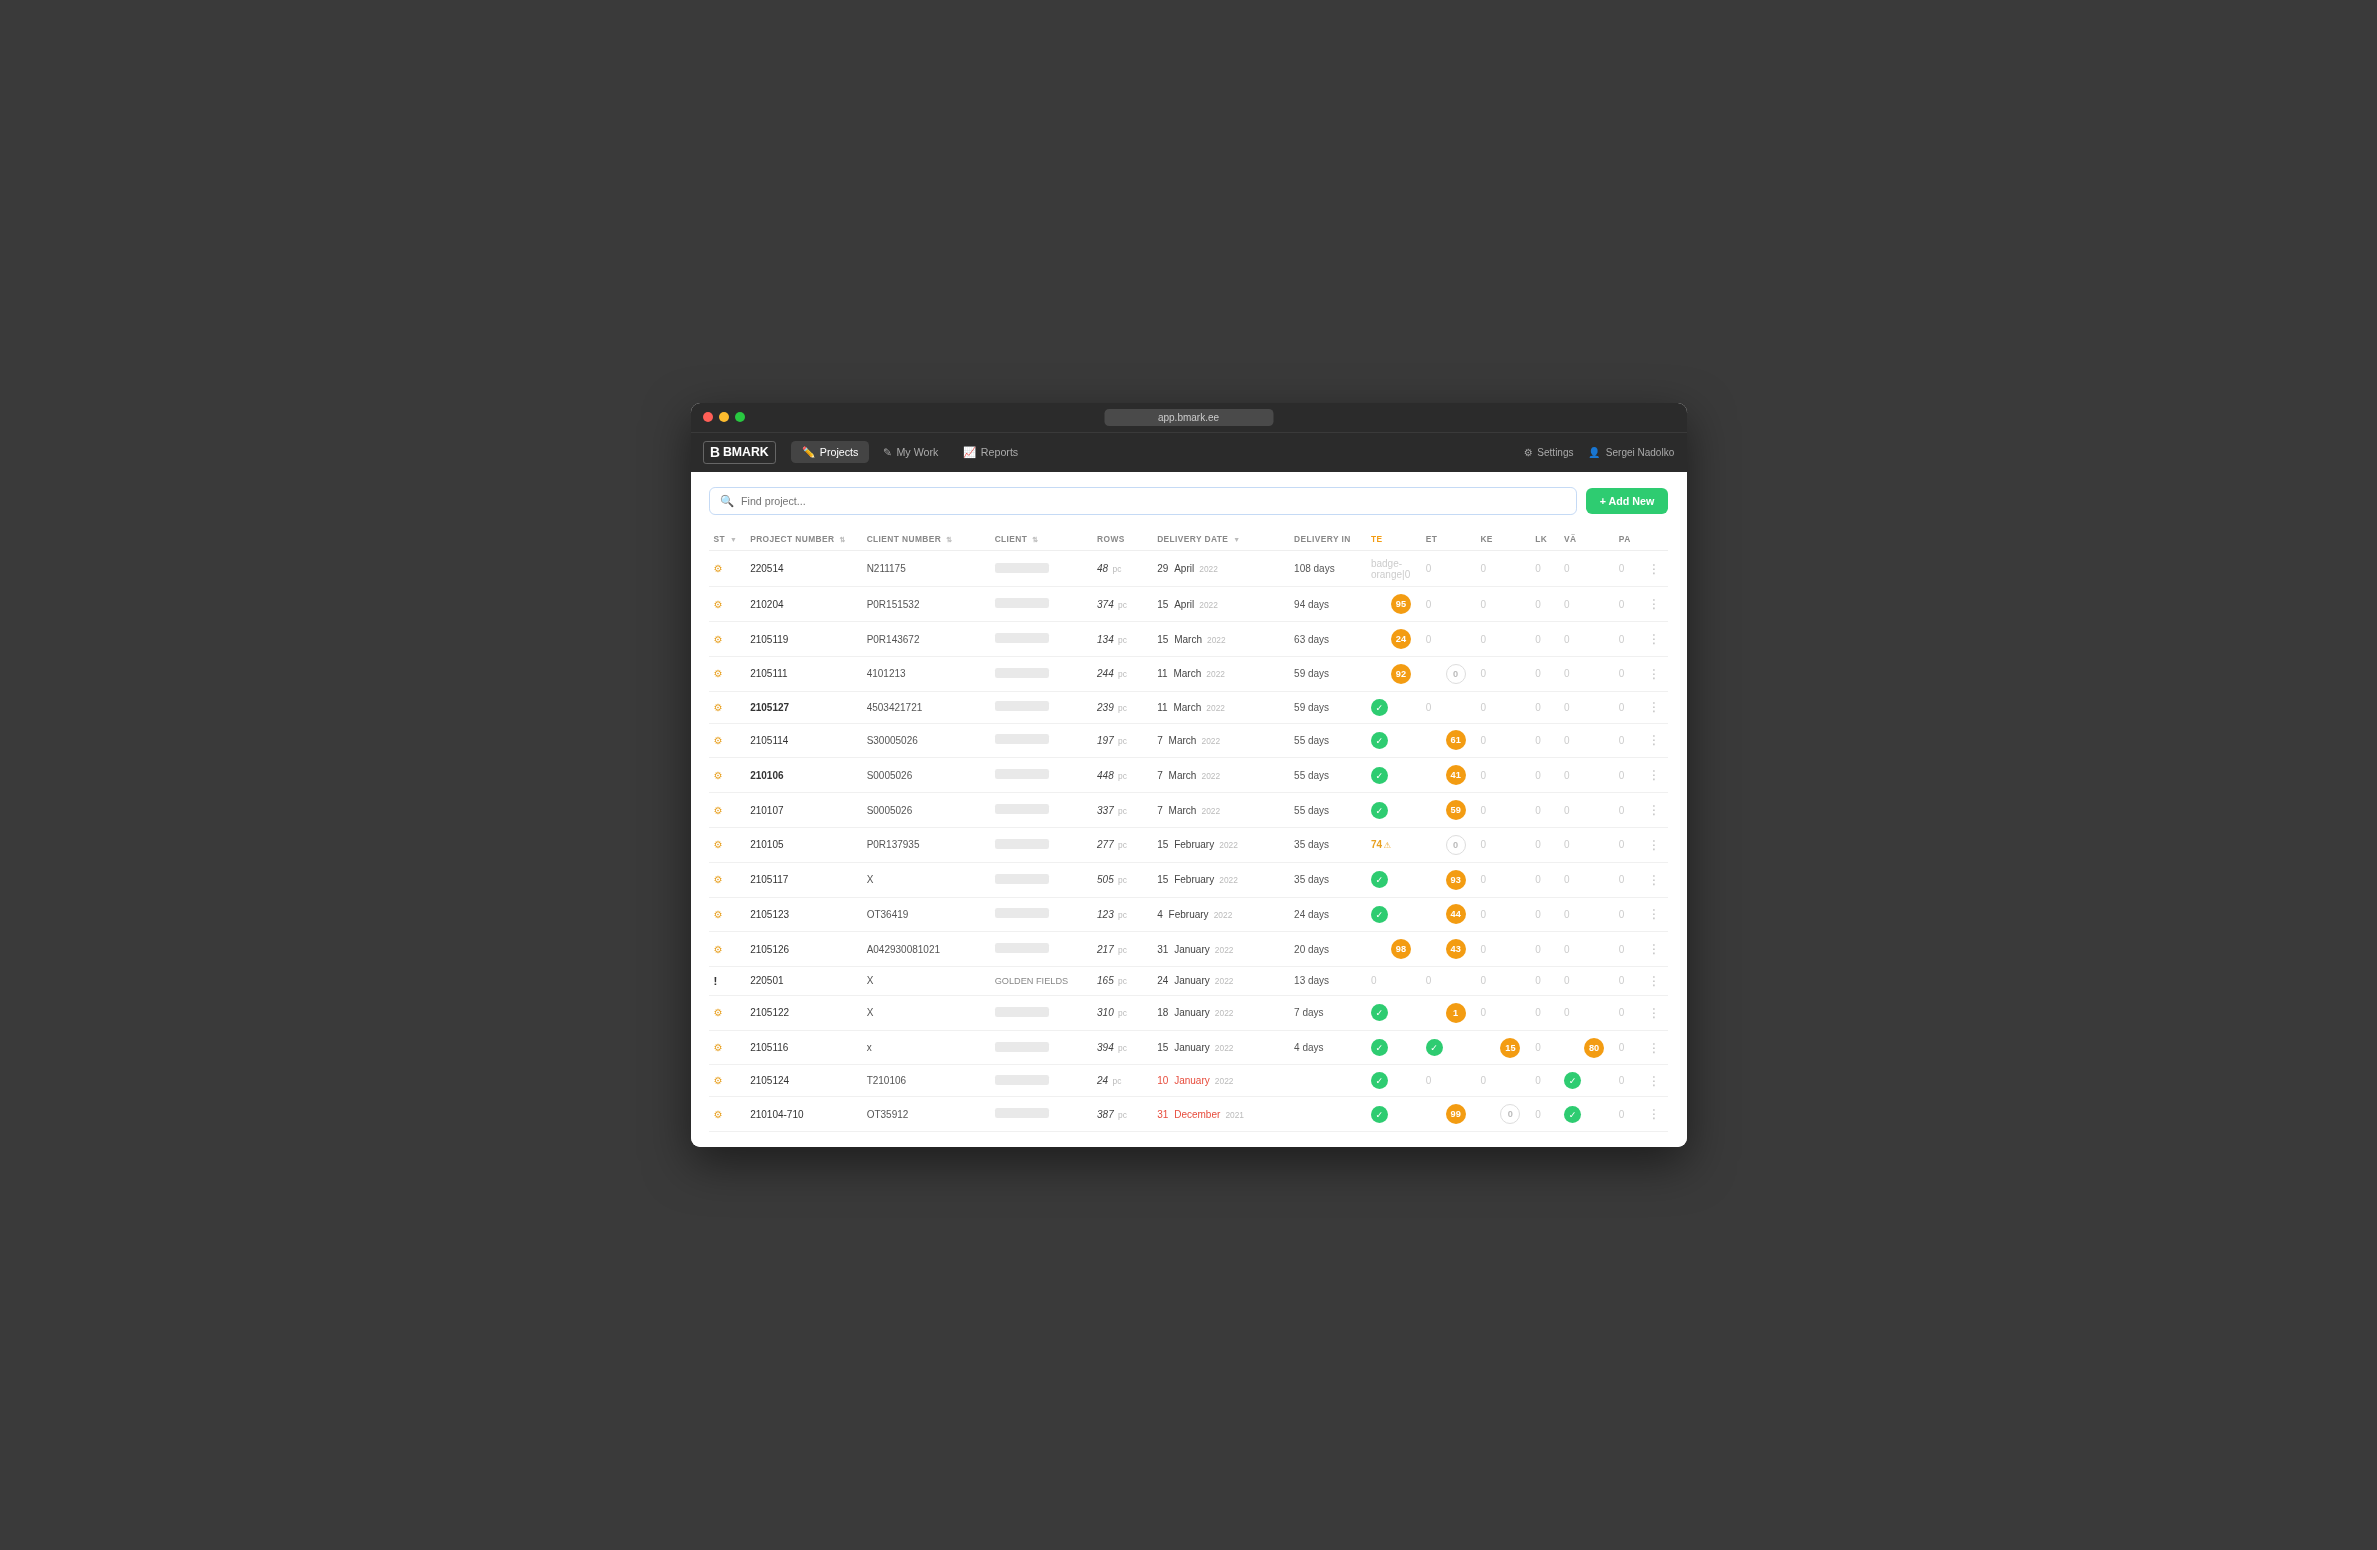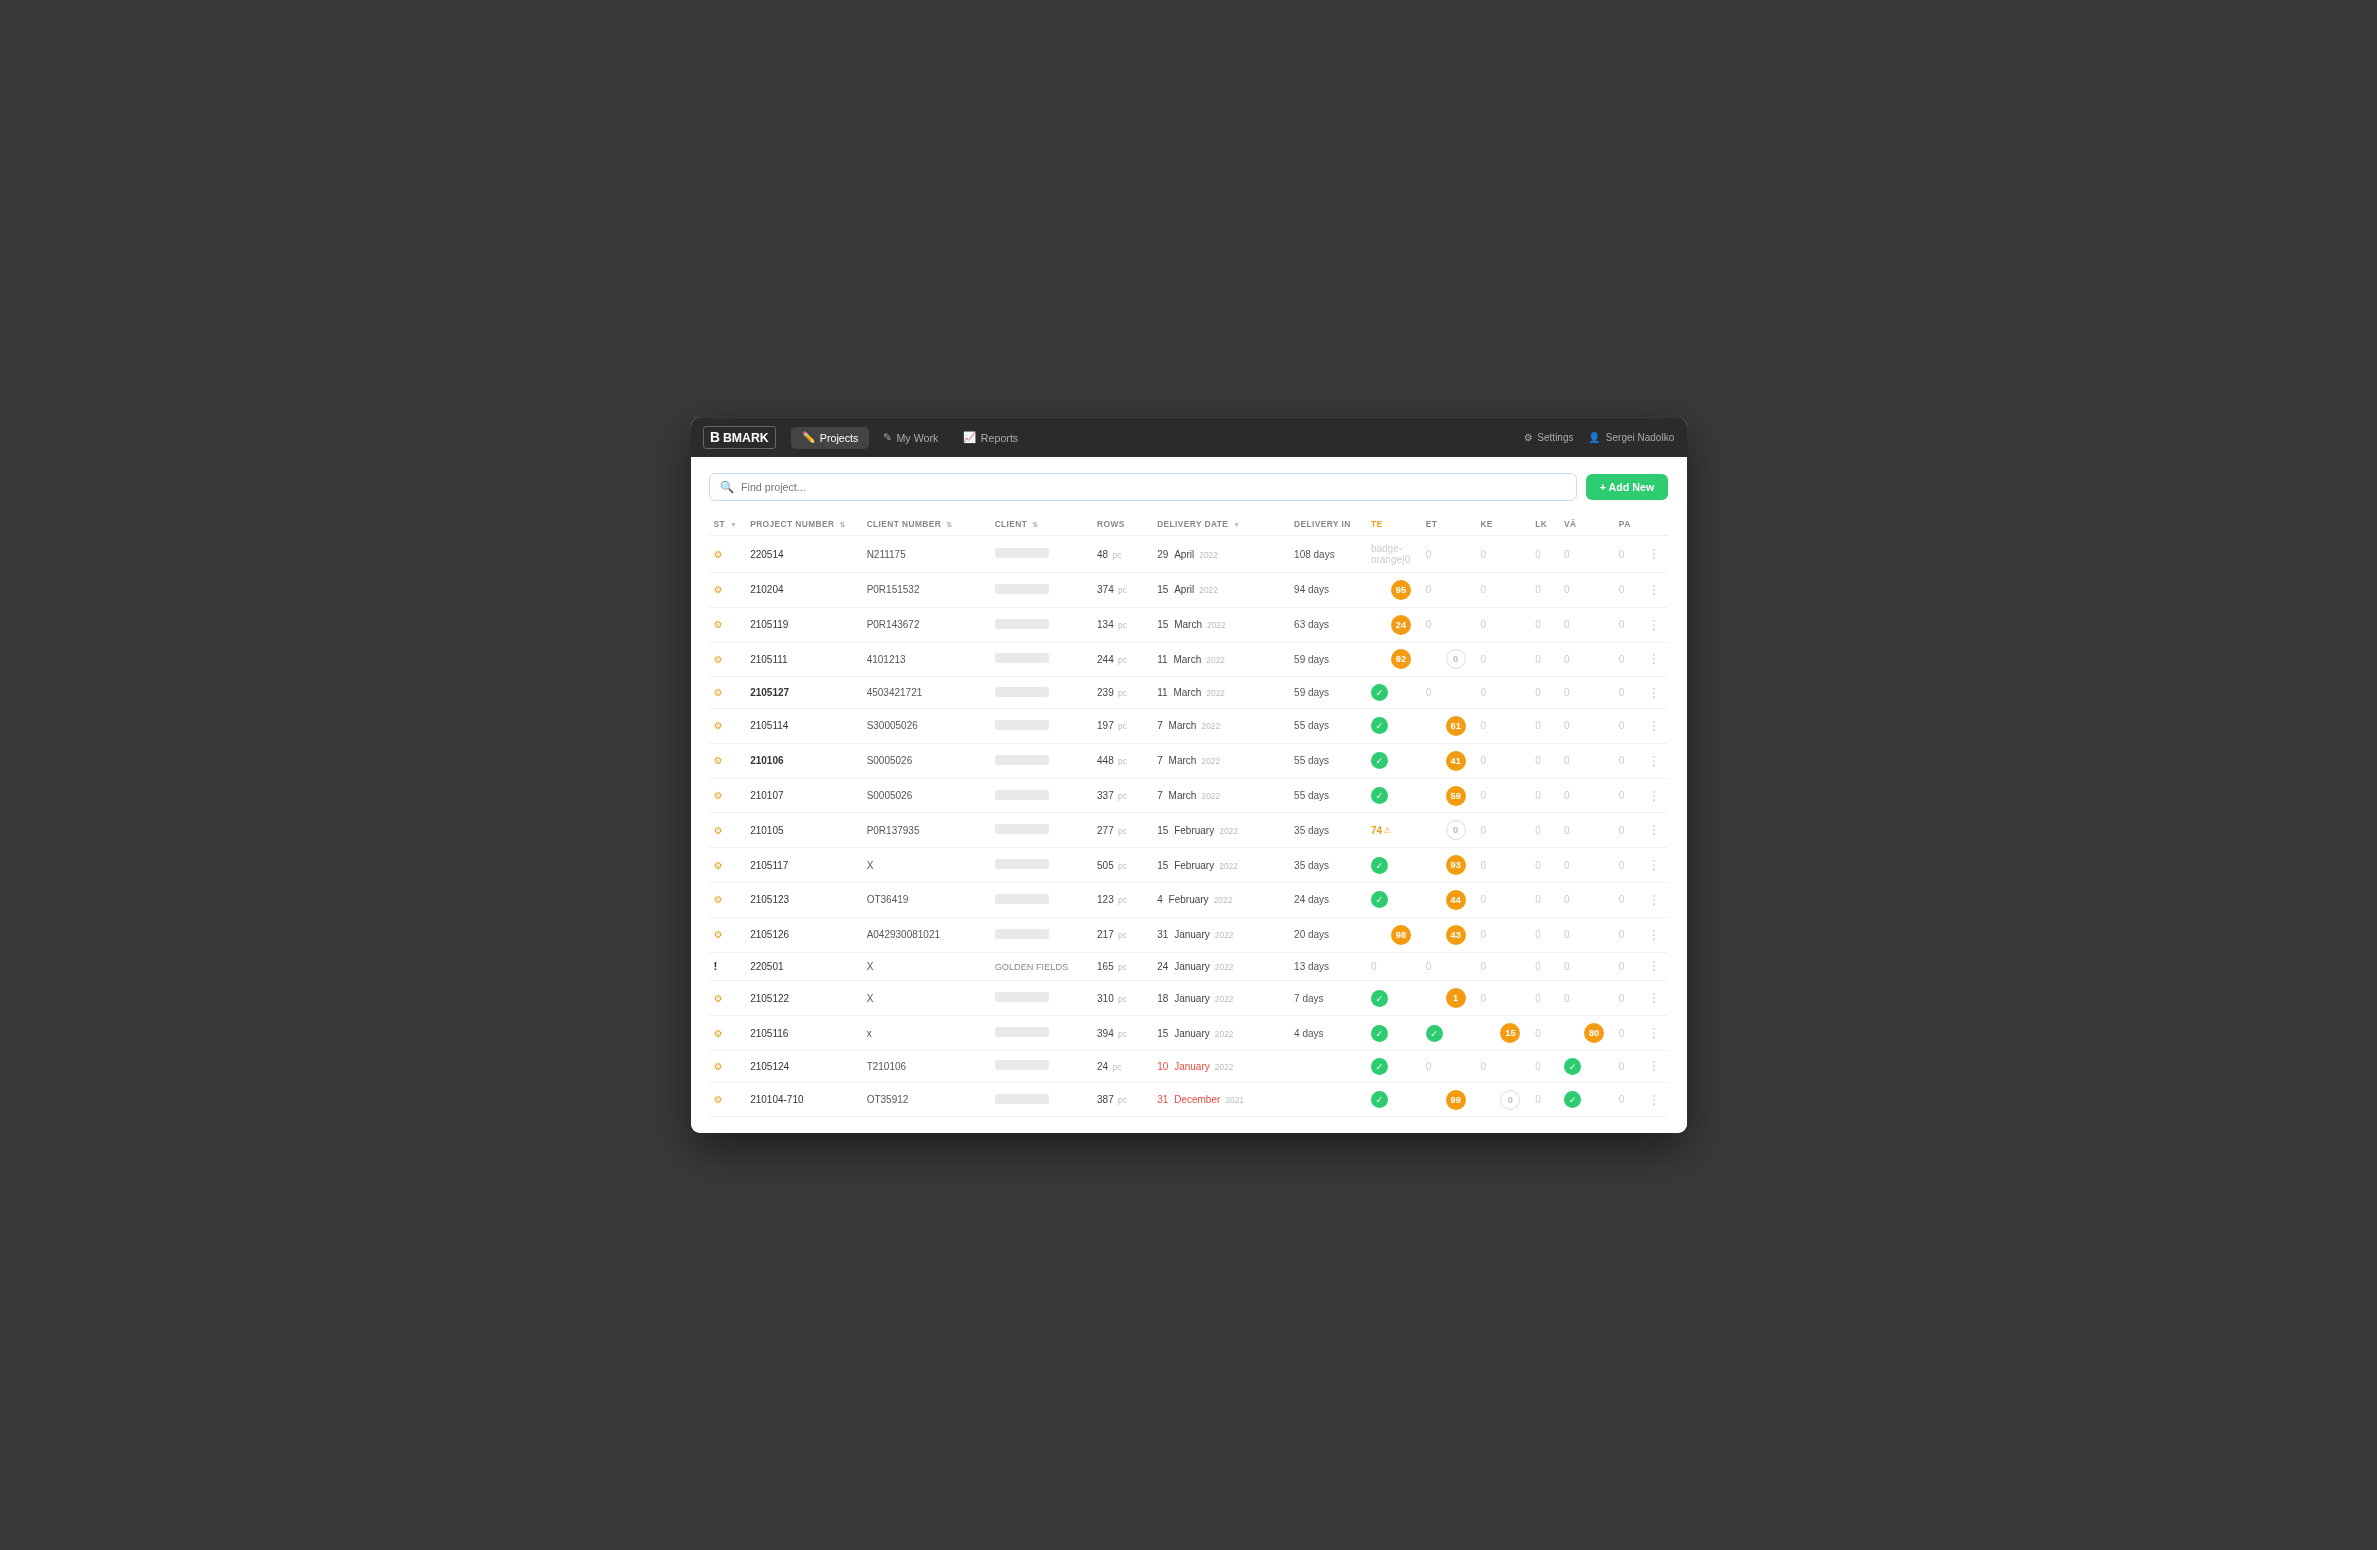--- a/index.html
+++ b/index.html
@@ -169,21 +169,21 @@
     tbody tr {
       border-bottom: 0.8px solid #f0f0f0;
     }
     tbody tr td {
       padding: 6.9px 4.6px;
       color: #333;
       font-size: 10px;
     }
     .gear-icon { color: #e8a020; }
     .exclaim-icon { color: #333; font-weight: bold; font-size: 11.5px; }
-    .rows-val { color: #444; }
+    .rows-val { color: #444; font-style: italic; }
     .rows-unit { color: #bbb; font-size: 8.4px; margin-left: 1.5px; }
     .date-day { color: #444; font-weight: 500; text-align: center; }
     .date-month { color: #444; }
     .date-year { color: #bbb; font-size: 8.4px; margin-left: 2.3px; }
     .date-red .date-day, .date-red .date-month { color: #e74c3c; }
     .delivery-days { color: #555; font-size: 10px; }
     .badge {
       display: inline-flex;
       align-items: center;
       justify-content: center;
@@ -223,20 +223,28 @@
       height: 10px;
       width: 54px;
       opacity: 0.7;
     }
   </style>
 </head>
 <body>
 
 <div class="window">
 
+  <div class="titlebar">
+    <div class="traffic-lights">
+      <div class="traffic-light tl-red"></div>
+      <div class="traffic-light tl-yellow"></div>
+      <div class="traffic-light tl-green"></div>
+    </div>
+    <div class="url-bar">app.bmark.ee</div>
+  </div>
 
   <div class="navbar">
     <div class="brand">
       <span class="brand-b">B</span>
       <span>BMARK</span>
     </div>
     <div class="nav-item active">
       <span class="nav-icon">✏️</span>
       <span>Projects</span>
     </div>

